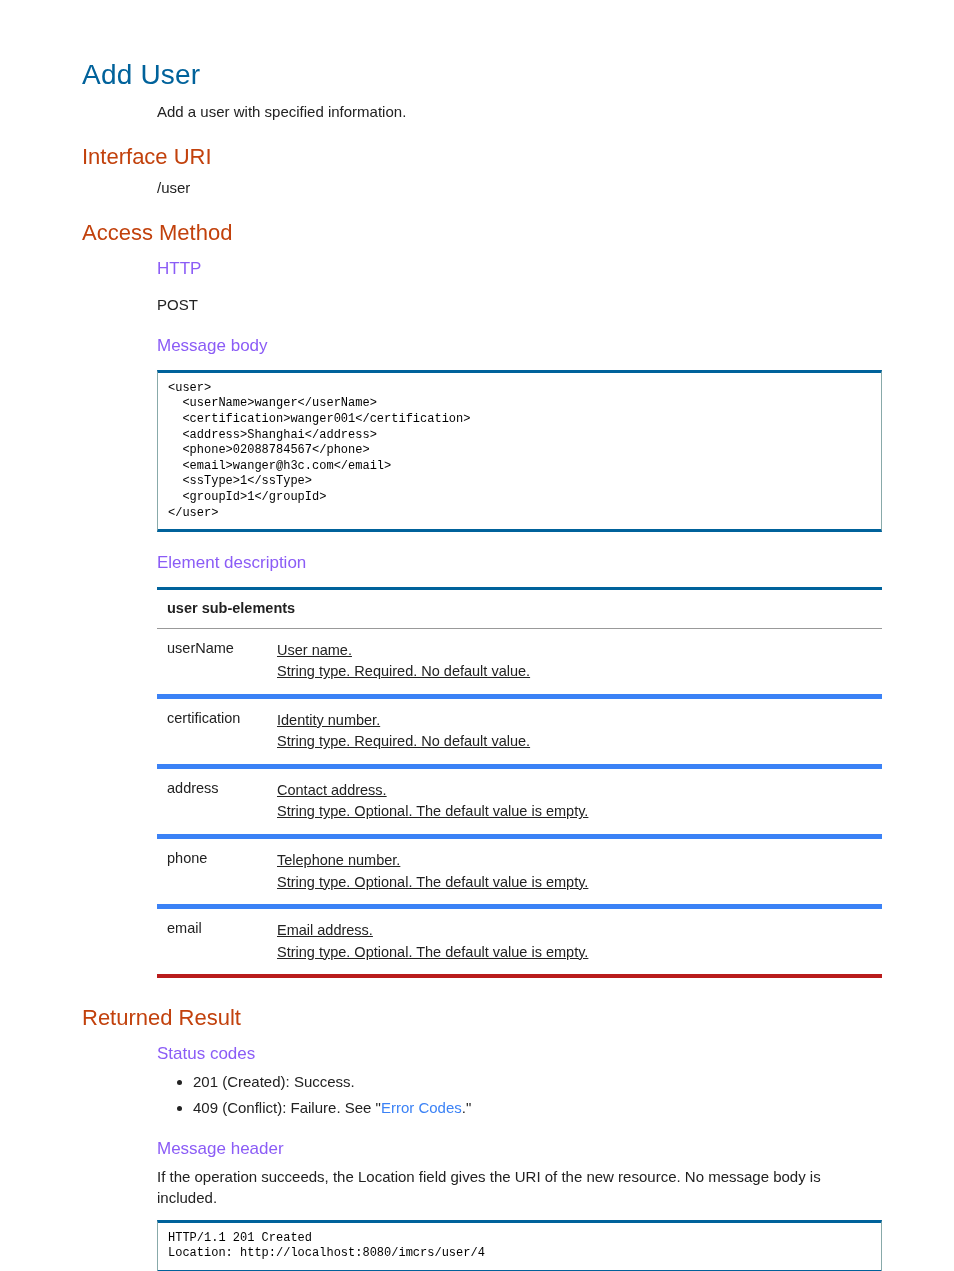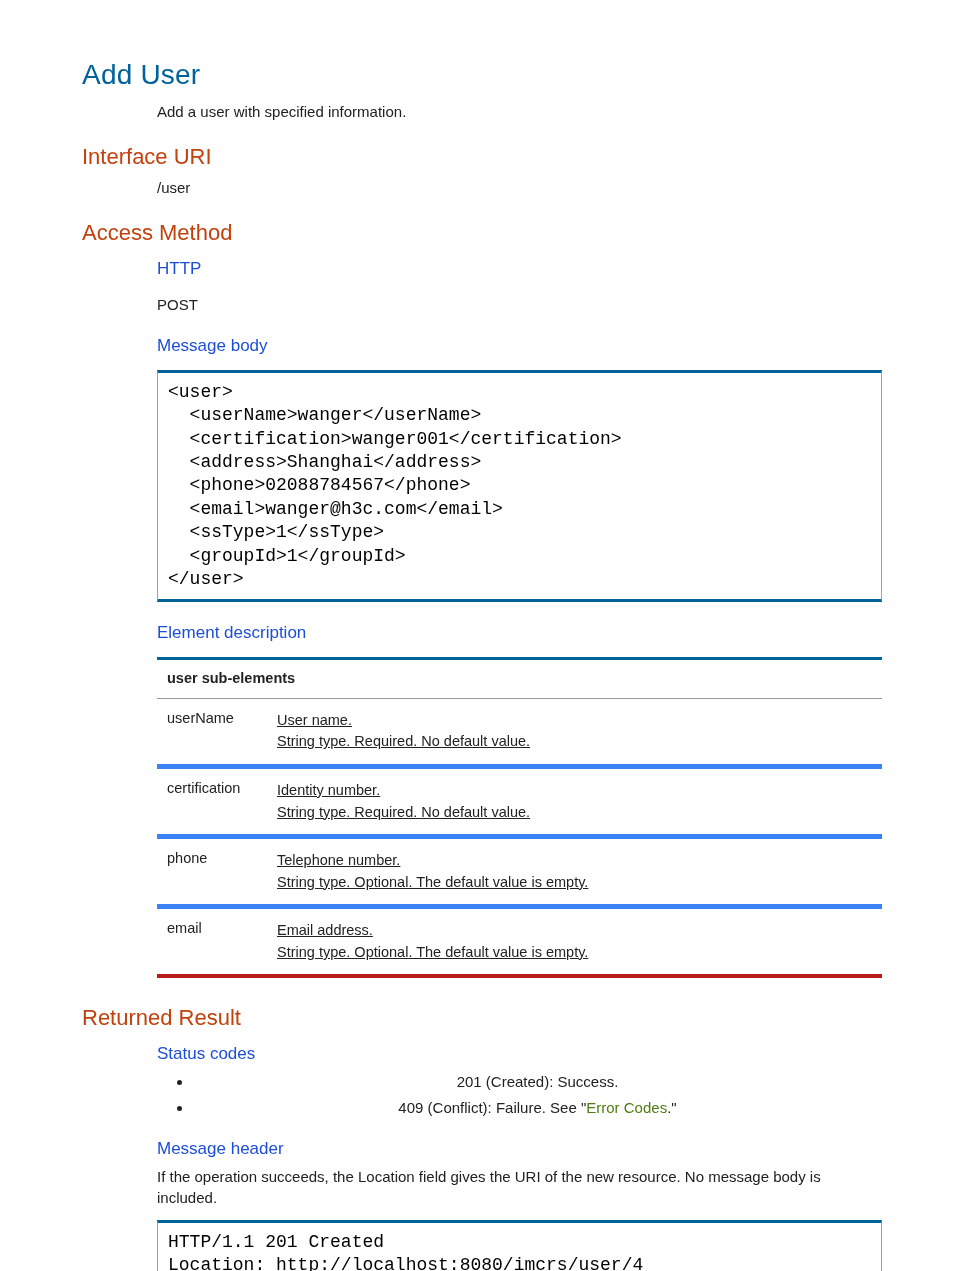--- a/index.html
+++ b/index.html
@@ -22,28 +22,28 @@
   }
   h2 {
     font-size: 22px;
     font-weight: 400;
     color: #c2410c;
     margin: 20px 0 6px 0;
   }
   h3 {
     font-size: 17px;
     font-weight: 400;
-    color: #1d4ed8;
+    color: #8b5cf6;
     margin: 20px 0 6px 0;
   }
   h3.tight { margin-top: 10px; }
   .content { margin-left: 75px; }
   pre.codebox {
     font-family: "Courier New", monospace;
-    font-size: 18px;
+    font-size: 12px;
     border-top: 3px solid #00629b;
     border-bottom: 3px solid #00629b;
     border-left: 1px solid #8aa;
     border-right: 1px solid #8aa;
     padding: 8px 10px;
     margin: 12px 0 0 0;
     white-space: pre;
     line-height: 1.3;
     color: #000;
   }
@@ -68,28 +68,27 @@
   table.desc tr:last-child td {
     border-bottom: 4px solid #b91c1c;
   }
   table.desc td.key {
     width: 110px;
   }
   table.desc .line { display: block; margin: 2px 0; text-decoration: underline; }
   ul.status {
     margin: 6px 0 6px 0;
     padding-left: 36px;
-    text-align: center;
   }
   ul.status li {
     margin: 6px 0;
     padding-left: 0;
   }
   a.link {
-    color: #4d7c0f;
+    color: #3b82f6;
     text-decoration: none;
   }
 </style>
 </head>
 <body>
 
 <h1>Add User</h1>
 <div class="content">
   <p style="margin:2px 0;">Add a user with specified information.</p>
 </div>
@@ -131,20 +130,27 @@
         </td>
       </tr>
       <tr>
         <td class="key">certification</td>
         <td>
           <span class="line">Identity number.</span>
           <span class="line">String type. Required. No default value.</span>
         </td>
       </tr>
       <tr>
+        <td class="key">address</td>
+        <td>
+          <span class="line">Contact address.</span>
+          <span class="line">String type. Optional. The default value is empty.</span>
+        </td>
+      </tr>
+      <tr>
         <td class="key">phone</td>
         <td>
           <span class="line">Telephone number.</span>
           <span class="line">String type. Optional. The default value is empty.</span>
         </td>
       </tr>
       <tr>
         <td class="key">email</td>
         <td>
           <span class="line">Email address.</span>

